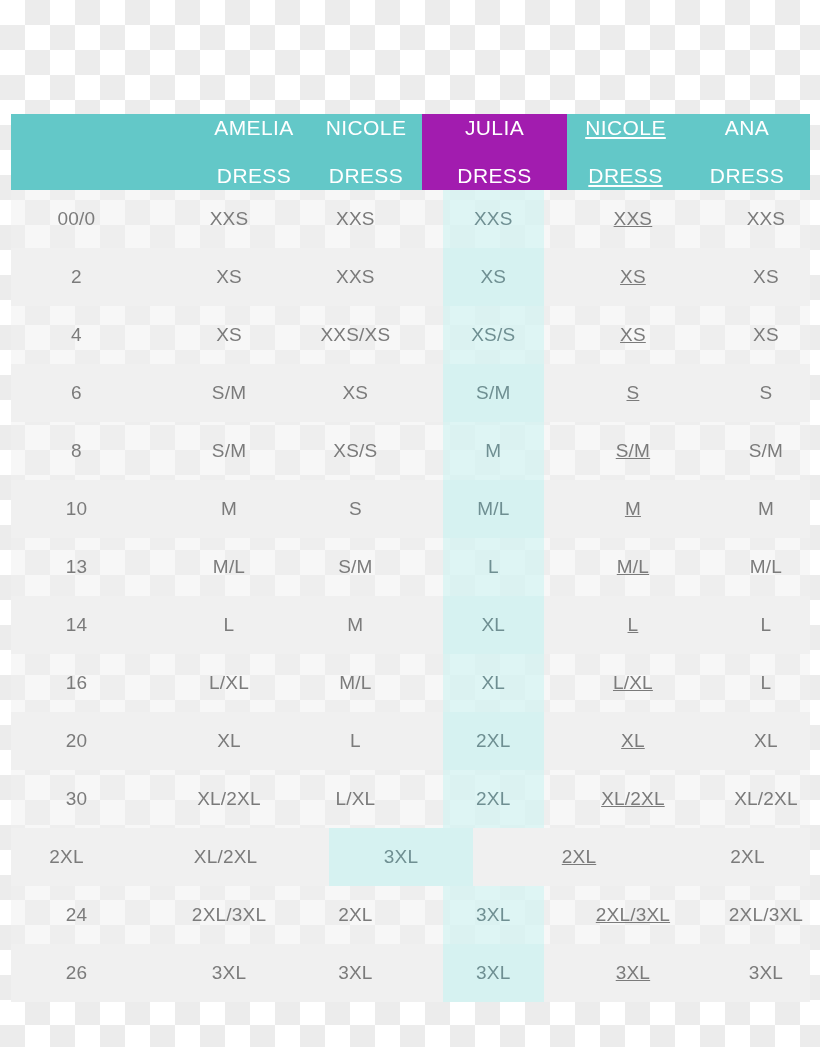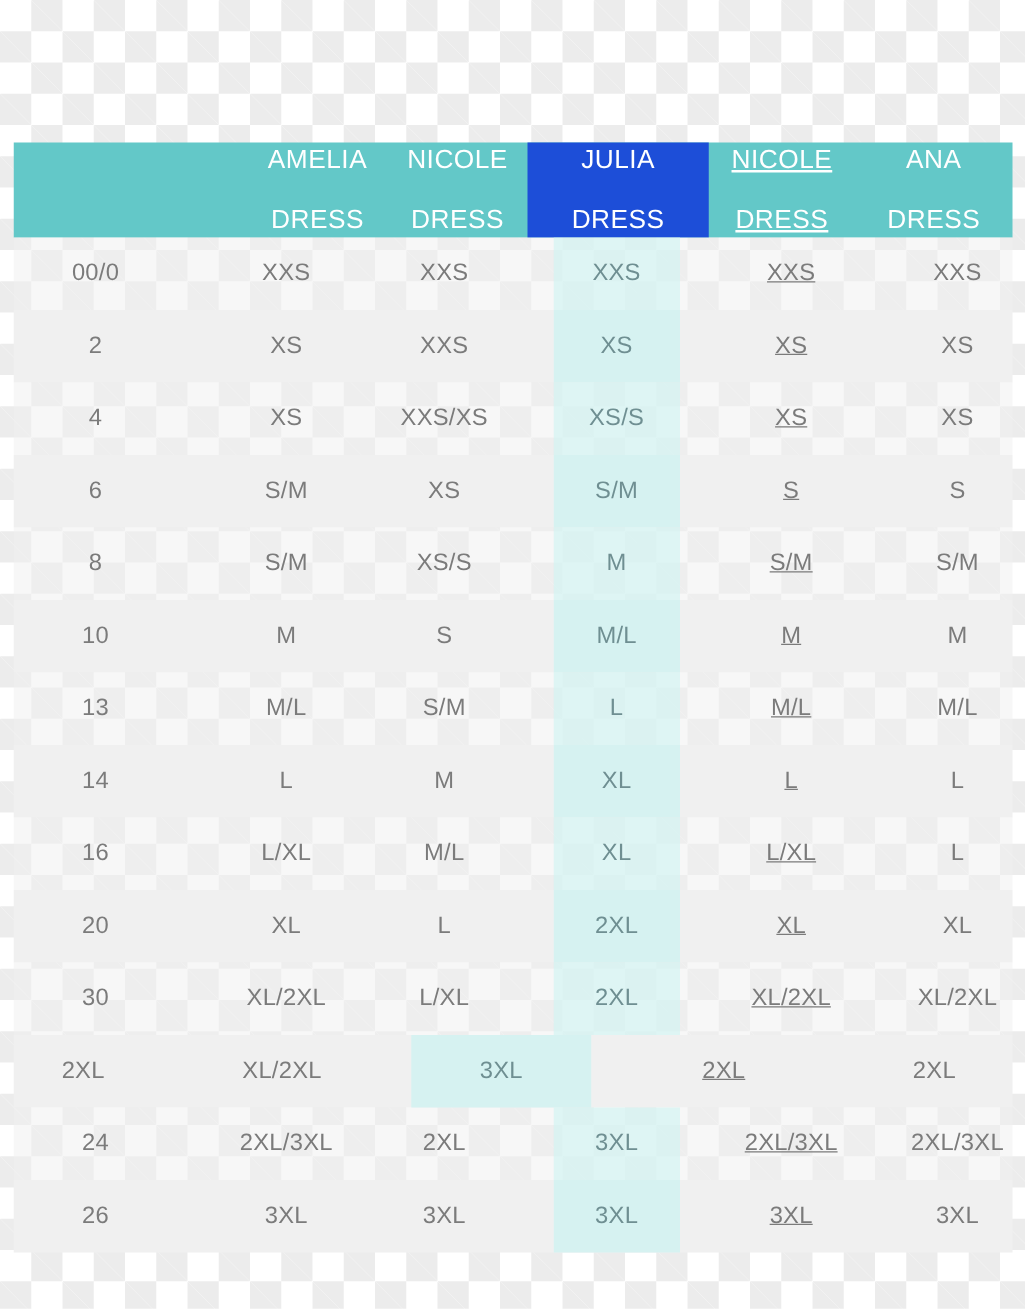--- a/index.html
+++ b/index.html
@@ -40,21 +40,21 @@
     flex-direction:column;
     align-items:center;
     justify-content:space-between;
     color:#ffffff;
     font-size:21px;
     line-height:28px;
     letter-spacing:.4px;
     font-weight:400;
     text-align:center;
   }
-  .thead .cell.hl { background:#1d4ed8; }
+  .thead .cell.hl { background:#a21caf; }
   .thead .cell .l1, .thead .cell .l2 { display:block; }
 
   
   .tbody { position:relative; }
 
   .trow {
     display:flex;
     height:58px;
     position:relative;
     gap:48px;

